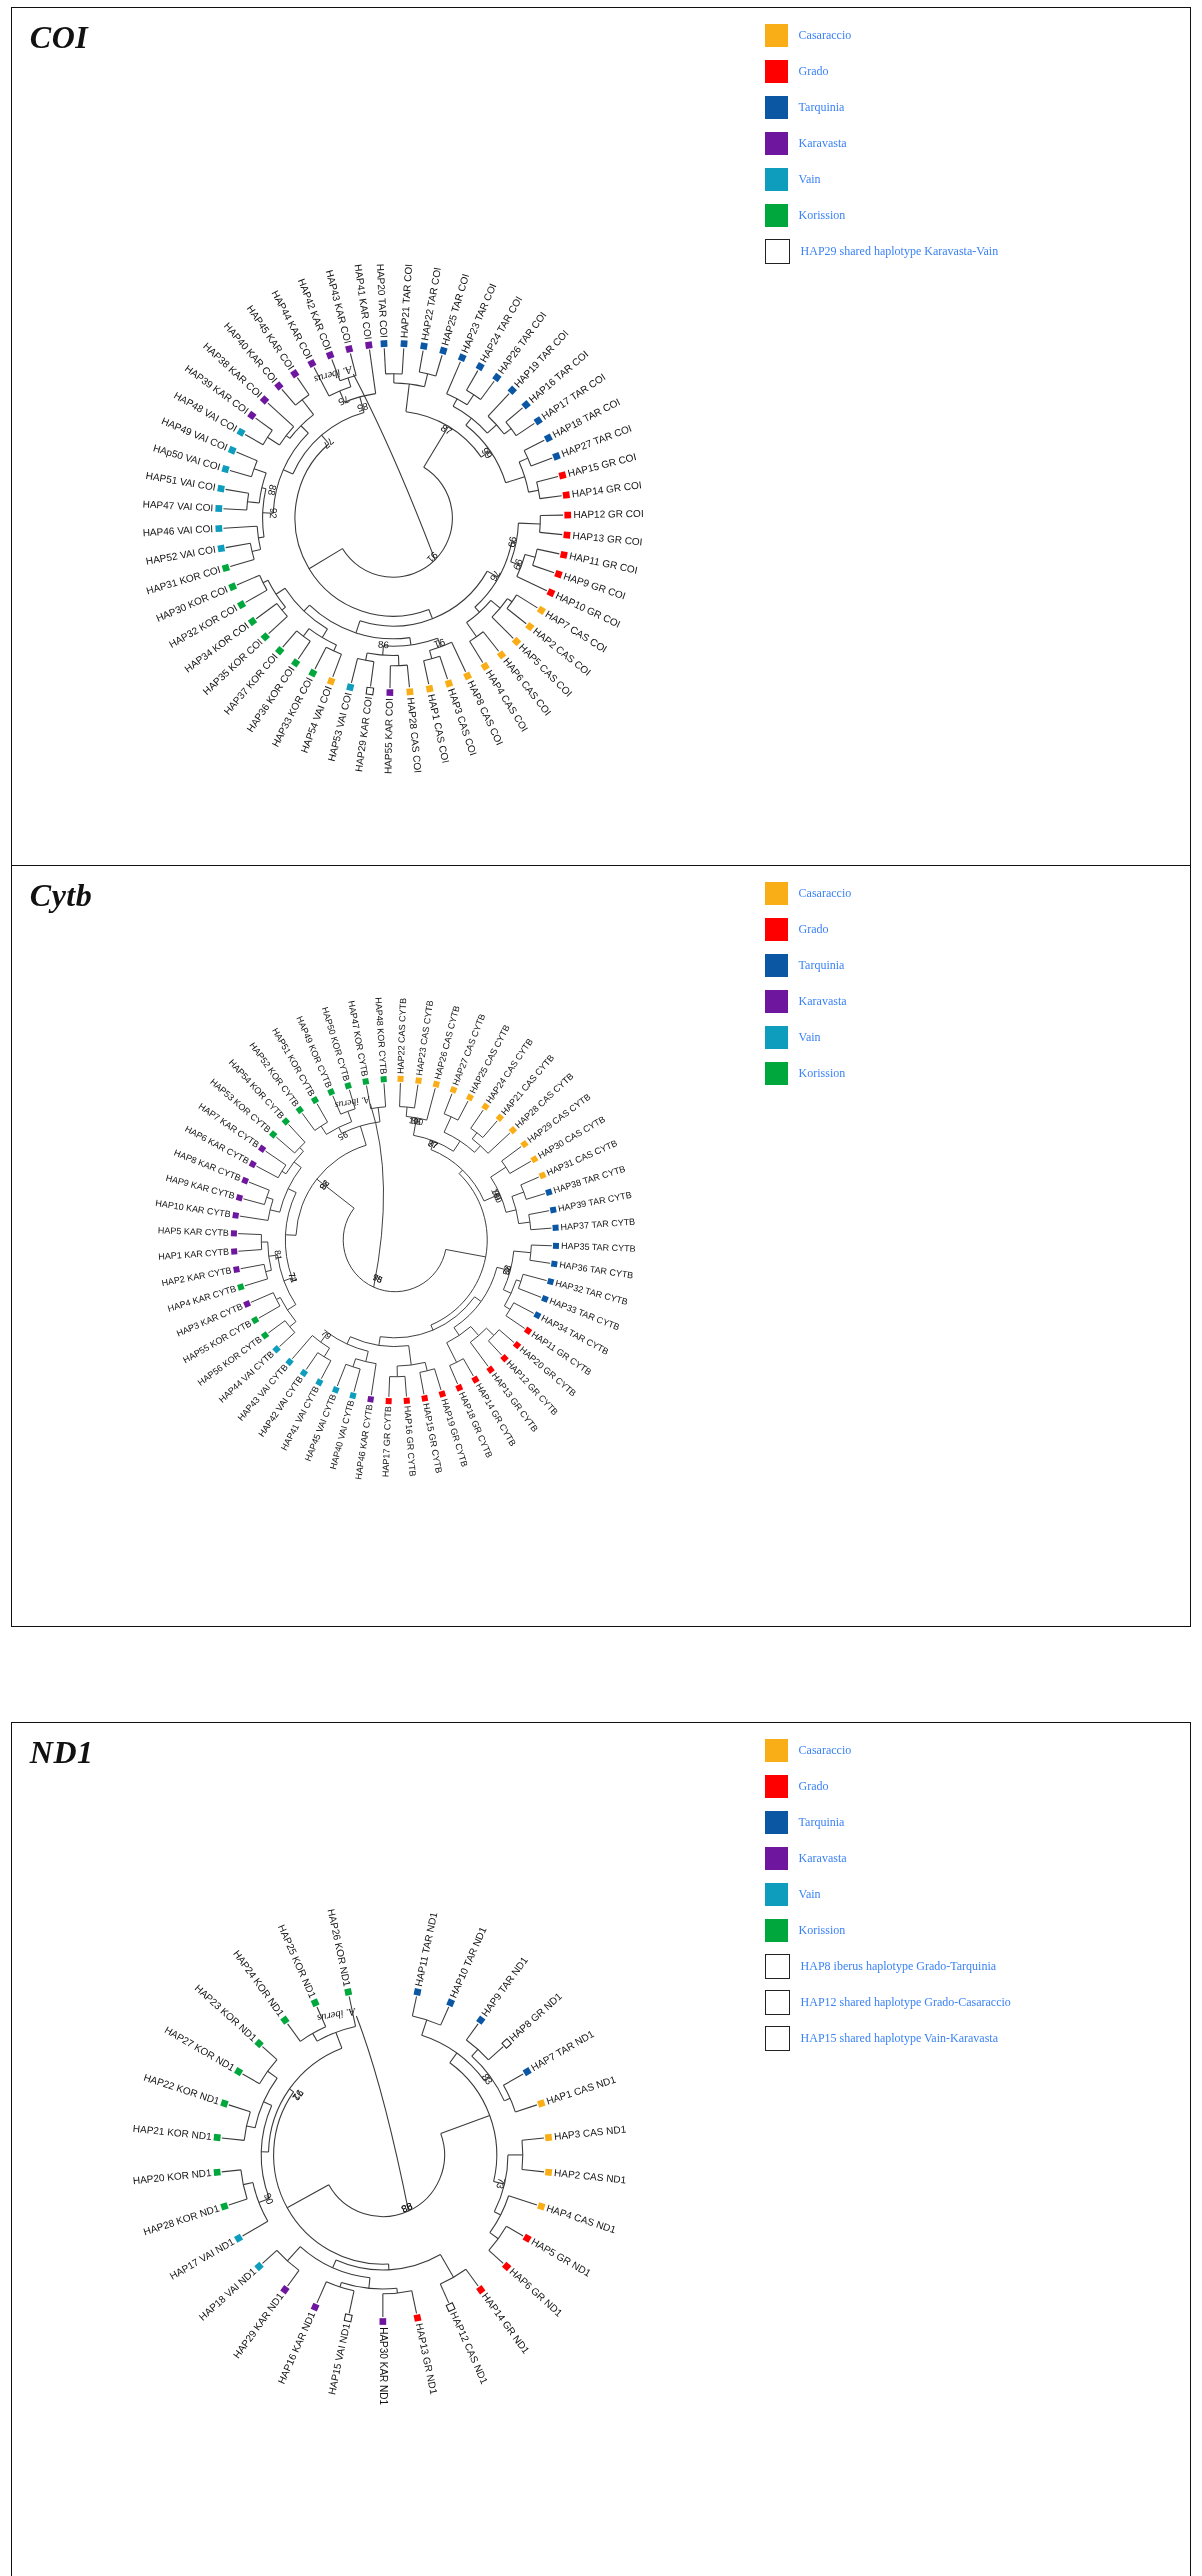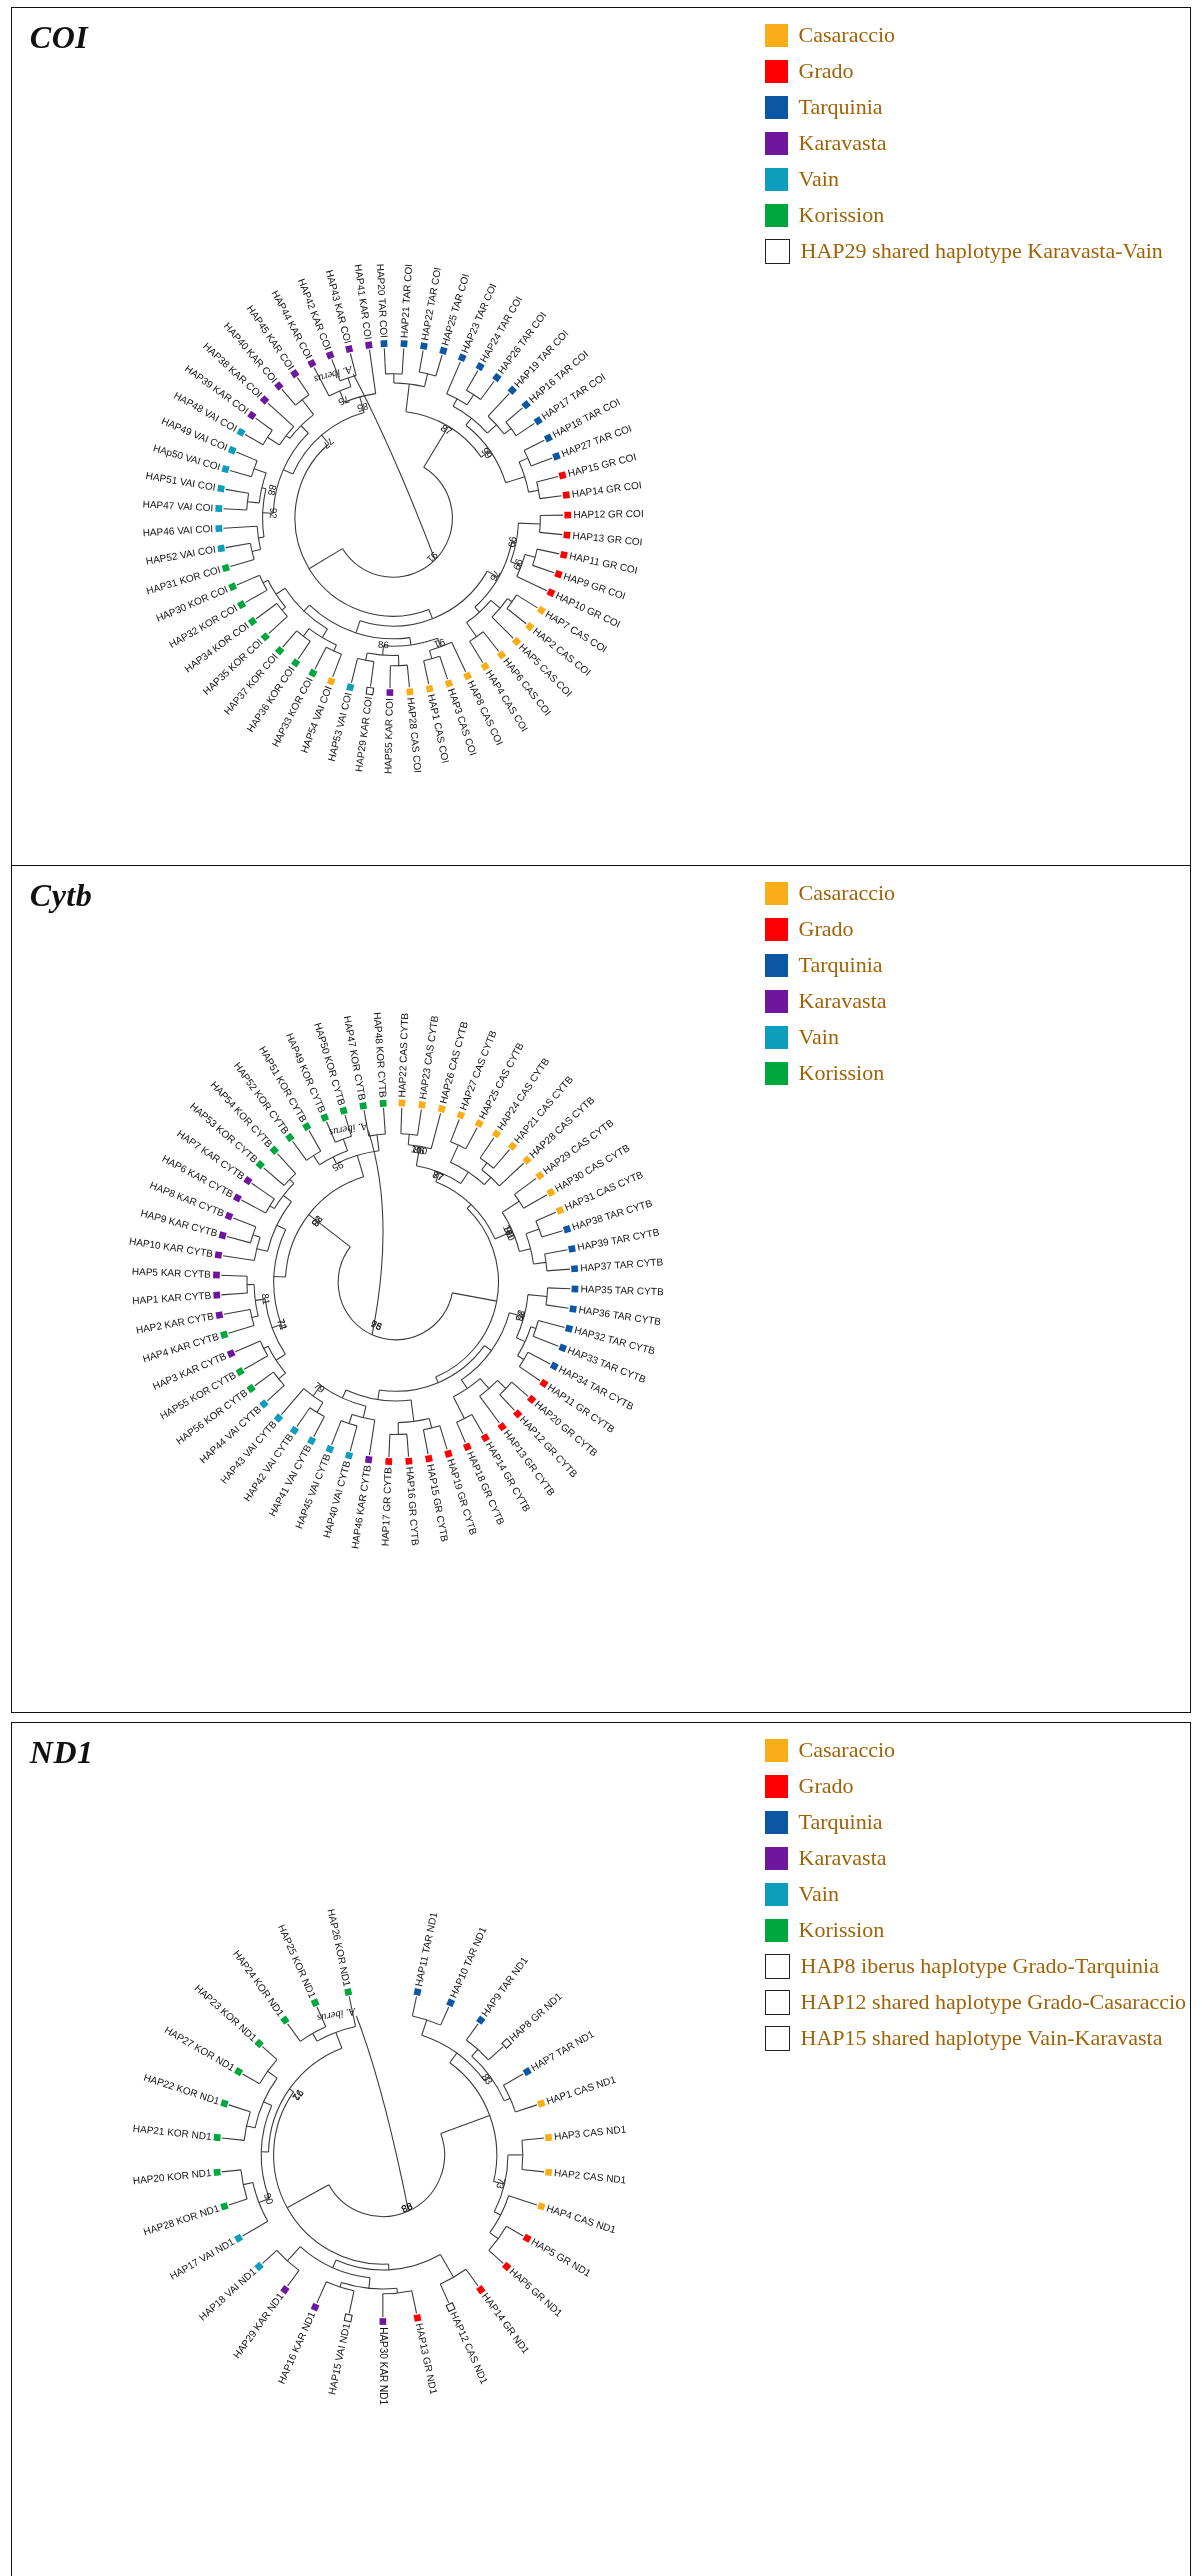--- a/index.html
+++ b/index.html
@@ -1,31 +1,31 @@
 <!DOCTYPE html>
 <html style="font-size:8.2px"><head>
 <meta charset="utf-8">
 <style>
   html,body{margin:0;padding:0;background:#fff;}
   body{font-family:"Liberation Sans",sans-serif;color:#000;}
   .page{width:1202px;height:2600px;position:relative;background:#fff;}
   .panel{position:absolute;left:11.3px;width:1180px;border:1px solid #111;background:#fff;box-sizing:border-box;}
   #panel-coi{top:7.2px;height:1056px;}
-  #panel-cytb{top:865px;height:848px;}
+  #panel-cytb{top:865px;height:762px;}
   #panel-nd1{top:1722px;height:871px;}
 
   .gene-title{position:absolute;left:17.5px;top:11.3px;font-family:"Liberation Serif",serif;
     font-style:italic;font-weight:700;font-size:32px;letter-spacing:0.5px;color:#111;}
 
   
   .legend{position:absolute;left:753px;top:15.5px;}
   .legend-row{display:flex;align-items:center;margin-bottom:13px;height:23px;}
   .swatch{width:23px;height:23px;margin-right:10.3px;flex:0 0 auto;border:0;}
   .swatch.hollow{background:#fff;border:1px solid #222;}
-  .legend-label{font-family:"Liberation Serif",serif;font-size:22px;color:#a16207;white-space:nowrap;}
+  .legend-label{font-family:"Liberation Serif",serif;font-size:12px;color:#3b82f6;white-space:nowrap;}
 
   
   .tree-wrap{position:absolute;left:0;top:0;width:752px;height:100%;}
   svg.tree{position:absolute;left:0;top:0;width:100%;height:100%;overflow:visible;}
   .branch{fill:none;stroke:#3a3a3a;stroke-width:2.1;stroke-linecap:butt;stroke-linejoin:miter;}
   .arcline{fill:none;stroke:#3a3a3a;stroke-width:2.1;}
   .tiplabel{font-family:"Liberation Sans",sans-serif;font-size:19.5px;fill:#111;}
   .boot{font-family:"Liberation Sans",sans-serif;font-size:19px;fill:#111;}
   .outgroup{font-family:"Liberation Serif",serif;font-style:italic;font-size:21px;fill:#111;}
   .tipsq{stroke:none;}

